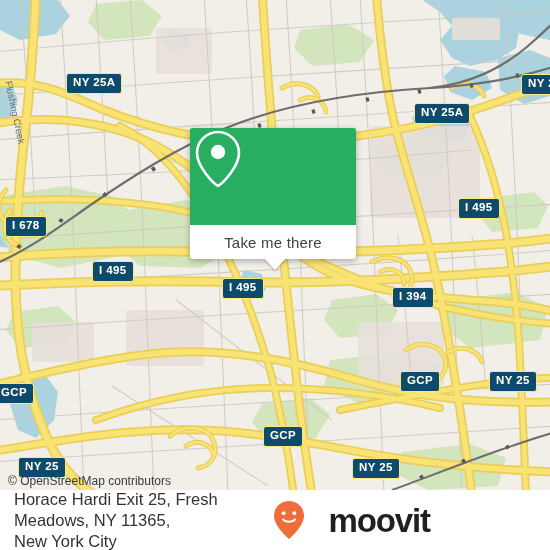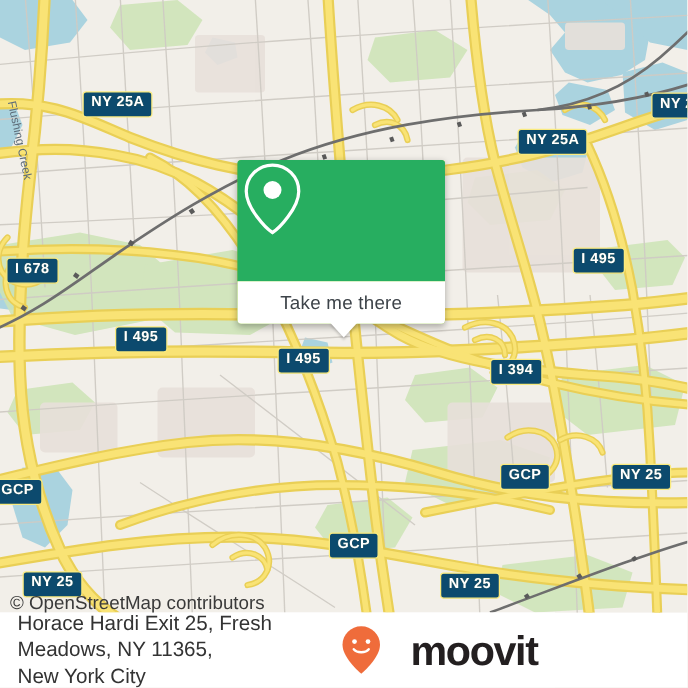--- a/index.html
+++ b/index.html
@@ -70,21 +70,21 @@
     width:0;height:0;
     border-left:11px solid transparent;
     border-right:11px solid transparent;
     border-top:12px solid #ffffff;
     filter:drop-shadow(0 2px 1px rgba(0,0,0,.18));
   }
 
   
   .attribution{
     position:absolute;left:8px;top:474px;
-    font-size:15px;color:#3a3a3a;
+    font-size:12px;color:#3a3a3a;
     white-space:nowrap;
     z-index:5;
   }
 
   
   .caption-bar{
     position:absolute;left:0;top:490px;width:444px;height:60px;
     background:#ffffff;
     display:flex;align-items:center;justify-content:space-between;
     box-sizing:border-box;
@@ -274,21 +274,21 @@
               <path d="M506,448 l3,-2"></path>
           </g>
         </g>
       </g>
     </svg>
 
     <div id="shield-layer">
         <div class="shield" style="left: 66px; top: 73px;">NY 25A</div>
         <div class="shield" style="left: 414px; top: 103px;">NY 25A</div>
         <div class="shield" style="left: 521px; top: 74px;">NY 25</div>
-        <div class="shield" style="left: 5px; top: 206px; text-align: center;">I 678</div>
+        <div class="shield" style="left: 5px; top: 216px; text-align: center;">I 678</div>
         <div class="shield" style="left: 458px; top: 198px;">I 495</div>
         <div class="shield" style="left: 92px; top: 261px;">I 495</div>
         <div class="shield" style="left: 222px; top: 278px;">I 495</div>
         <div class="shield" style="left: 392px; top: 287px;">I 394</div>
         <div class="shield" style="left: -6px; top: 383px;">GCP</div>
         <div class="shield" style="left: 400px; top: 371px;">GCP</div>
         <div class="shield" style="left: 489px; top: 371px;">NY 25</div>
         <div class="shield" style="left: 263px; top: 426px;">GCP</div>
         <div class="shield" style="left: 18px; top: 457px;">NY 25</div>
         <div class="shield" style="left: 352px; top: 458px;">NY 25</div>

